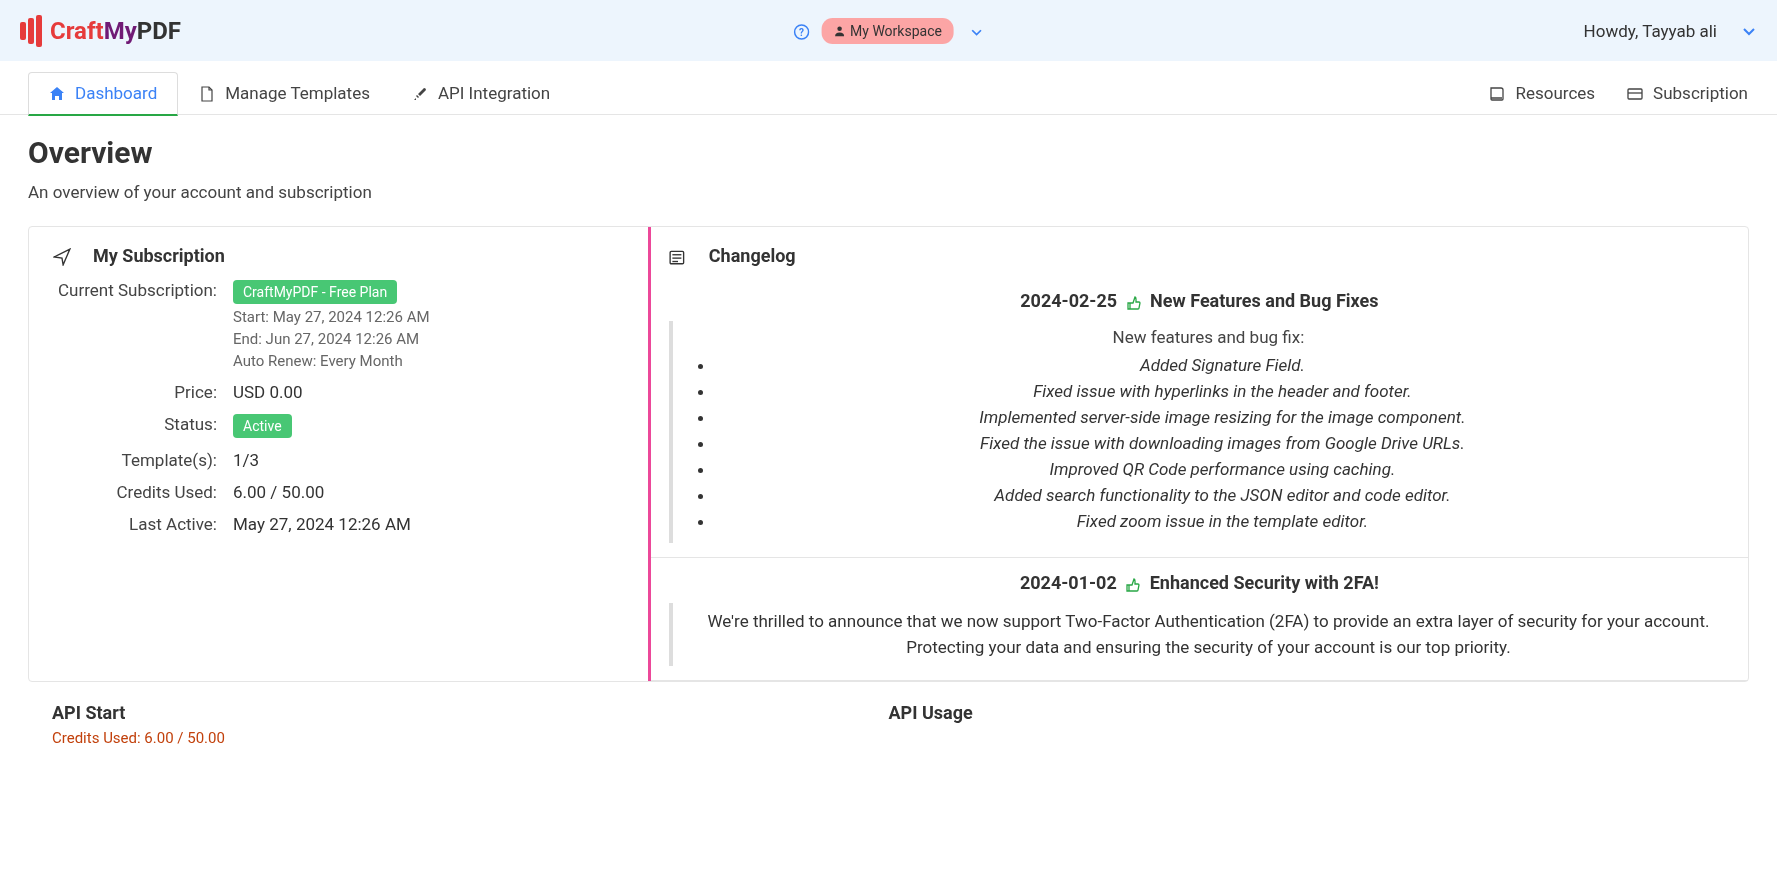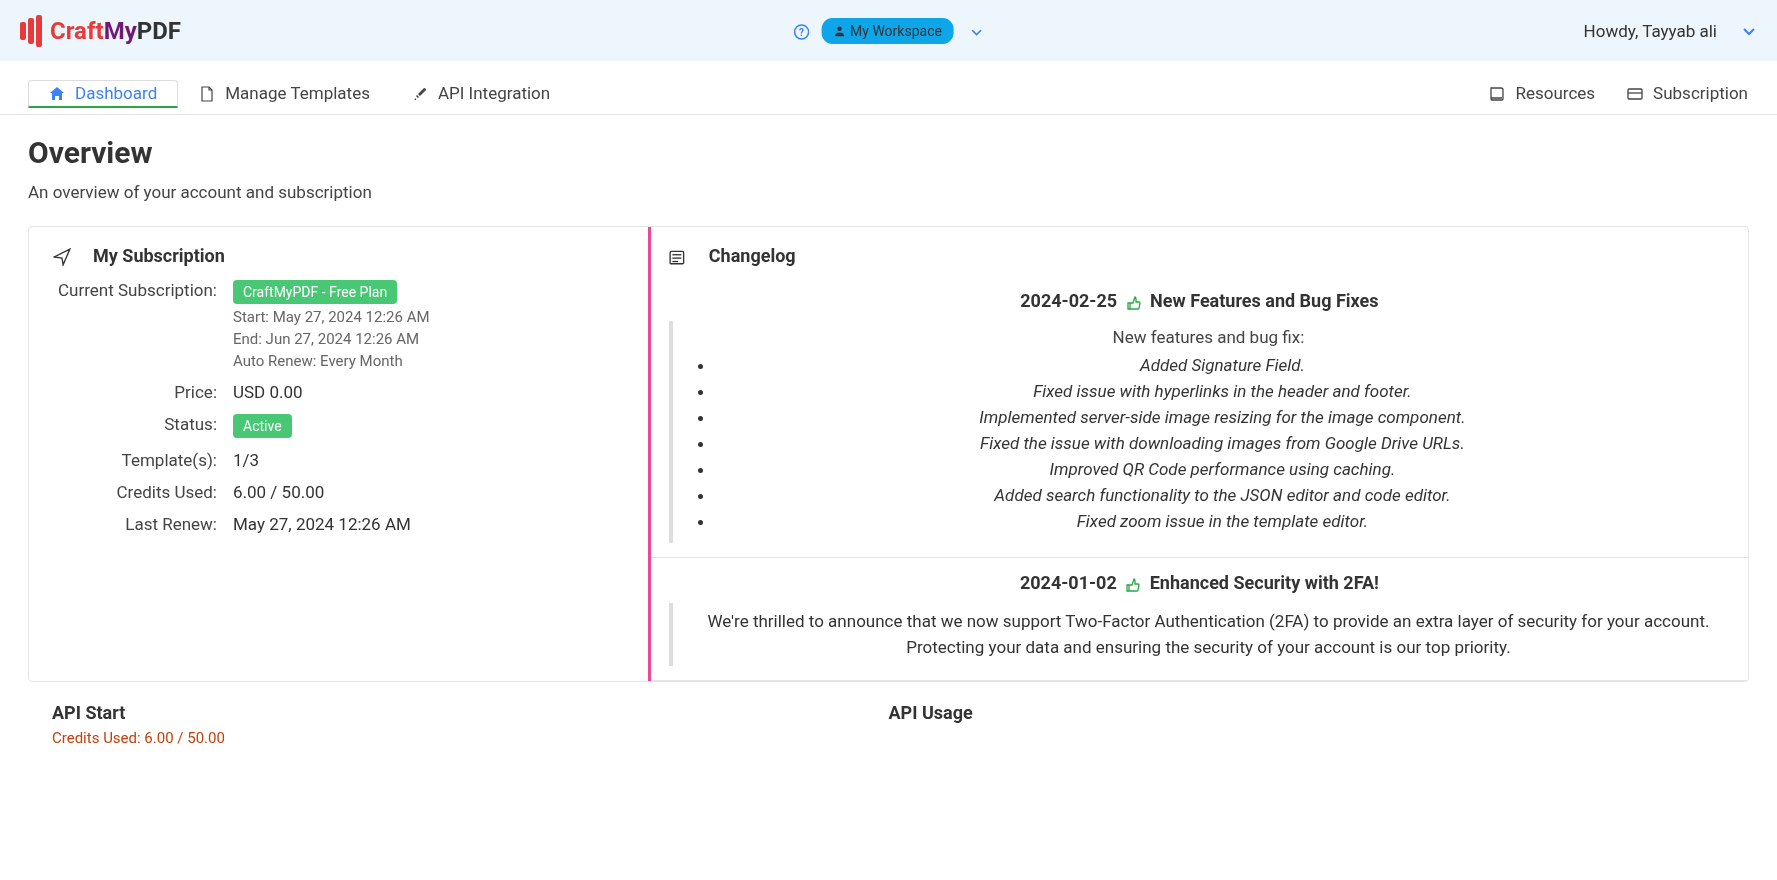--- a/index.html
+++ b/index.html
@@ -6,25 +6,25 @@
 body { font-family: -apple-system, BlinkMacSystemFont, "Segoe UI", Roboto, sans-serif; color: #333; background: #fff; }
 .topbar { background: #edf5fd; height: 61px; display: flex; align-items: center; padding: 0 20px; }
 .logo { display: flex; align-items: center; font-size: 24px; font-weight: bold; }
 .logo-bars { display: flex; align-items: center; margin-right: 6px; }
 .logo-bar { display: inline-block; width: 6px; background: #e63b3b; margin-right: 2px; border-radius: 2px; }
 .logo-craft { color: #e63b3b; }
 .logo-my { color: #701a75; font-weight: 700; text-align: right; }
 .logo-pdf { color: #333; }
 .topbar-center { position: absolute; left: 50%; transform: translateX(-50%); display: flex; align-items: center; gap: 12px; }
 .help-icon { color: #3b82f6; font-size: 16px; }
-.workspace-badge { background: #0ea5e9; padding: 5px 12px; border-radius: 11px; font-size: 14px; display: flex; align-items: center; gap: 5px; color: #333; }
+.workspace-badge { background: #fca5a5; padding: 5px 12px; border-radius: 11px; font-size: 14px; display: flex; align-items: center; gap: 5px; color: #333; }
 .chevron { color: #3b82f6; font-size: 14px; margin-left: 4px; }
 .topbar-right { margin-left: auto; display: flex; align-items: center; gap: 20px; font-size: 17px; color: #333; }
 .tabbar { display: flex; align-items: center; border-bottom: 1px solid #e5e5e5; padding: 0 28px; height: 54px; }
-.tab { display: flex; align-items: center; gap: 10px; padding: 0 20px; height: 28px; margin-top: 10px; font-size: 17px; color: #444; cursor: pointer; border: 1px solid transparent; }
+.tab { display: flex; align-items: center; gap: 10px; padding: 0 20px; height: 44px; margin-top: 10px; font-size: 17px; color: #444; cursor: pointer; border: 1px solid transparent; }
 .tab.active { border: 1px solid #ddd; border-bottom: 2px solid #28a745; border-radius: 4px 4px 0 0; background: #fff; color: #3b82f6; position: relative; top: 1px; }
 .tab-icon { font-size: 15px; }
 .tabbar-right { margin-left: auto; display: flex; gap: 30px; }
 .content { padding: 20px 28px; }
 .page-title { font-size: 30px; font-weight: bold; color: #333; margin-bottom: 12px; }
 .page-subtitle { font-size: 17px; color: #444; margin-bottom: 24px; }
 .cards { display: flex; gap: 0; border: 1px solid #e5e5e5; border-radius: 4px; }
 .card { padding: 18px 24px; }
 .card-left { width: 36%; }
 .card-right { flex: 1; border-left: 3px solid #ec4899; padding: 0; display: flex; flex-direction: column; text-align: center; }
@@ -179,21 +179,21 @@
       </div>
       <div class="detail-row">
         <div class="detail-label">Template(s):</div>
         <div class="detail-value">1/3</div>
       </div>
       <div class="detail-row">
         <div class="detail-label">Credits Used:</div>
         <div class="detail-value">6.00 / 50.00</div>
       </div>
       <div class="detail-row">
-        <div class="detail-label">Last Renew:</div>
+        <div class="detail-label">Last Active:</div>
         <div class="detail-value">May 27, 2024 12:26 AM</div>
       </div>
     </div>
 
     <div class="card-right">
       <div class="card-title changelog-title">
         <span>
           <svg width="18" height="18" viewBox="0 0 16 16" fill="none" stroke="#333" stroke-width="1.2">
               <rect x="1" y="3" width="12" height="11" rx="1"></rect>
               <line x1="3" y1="6" x2="11" y2="6"></line>

